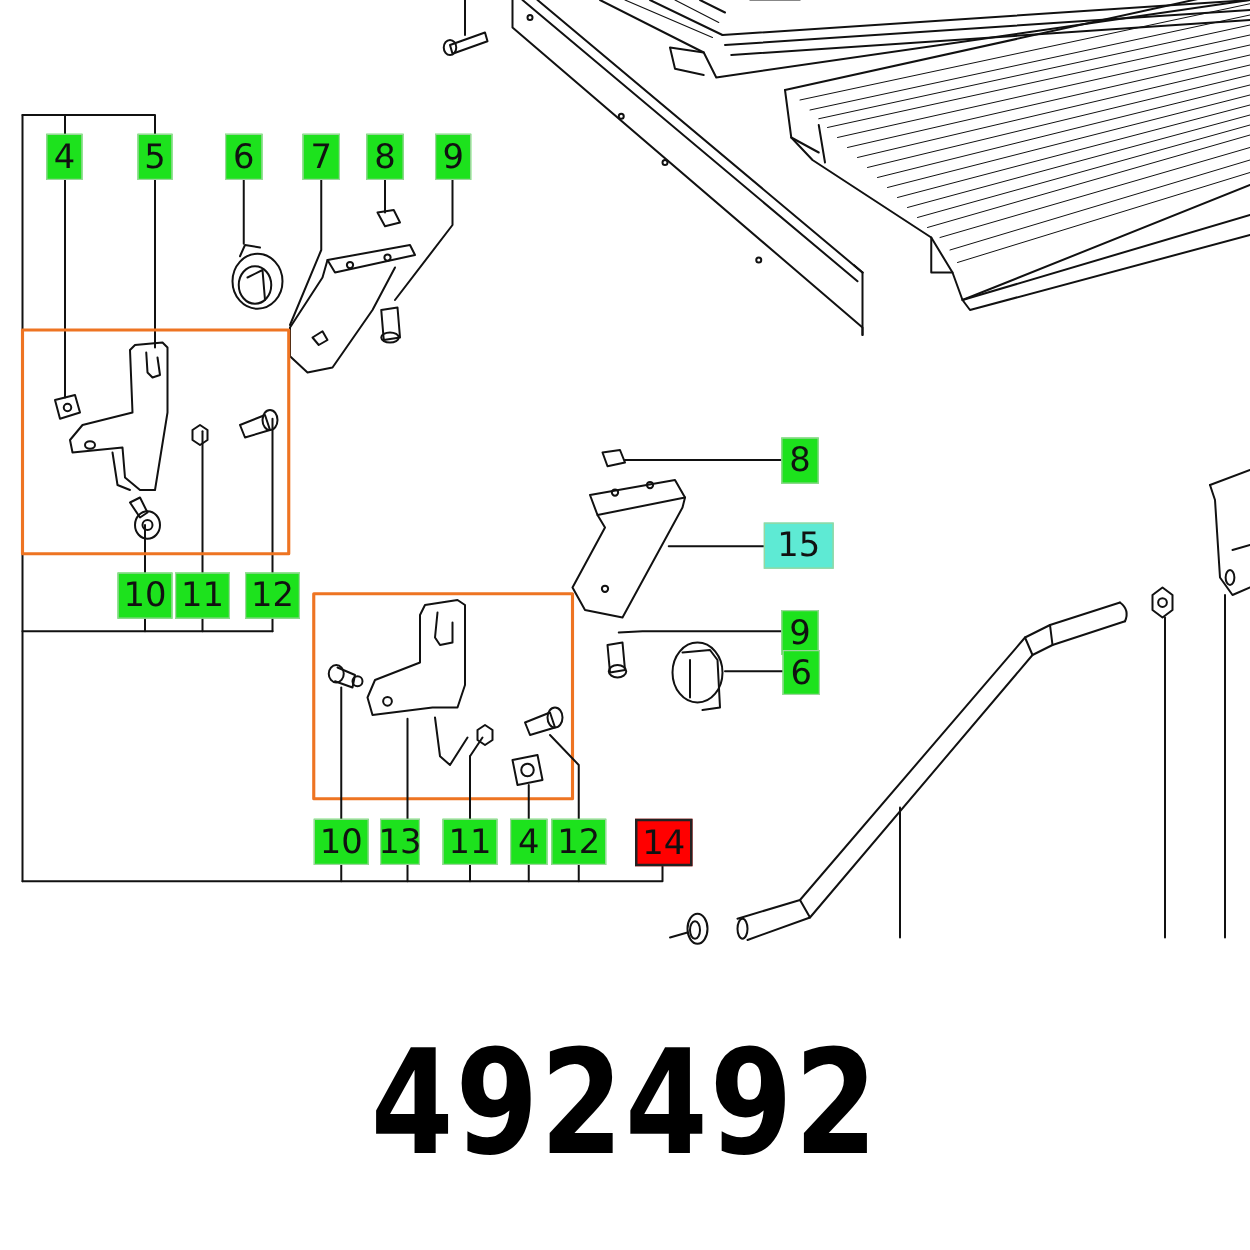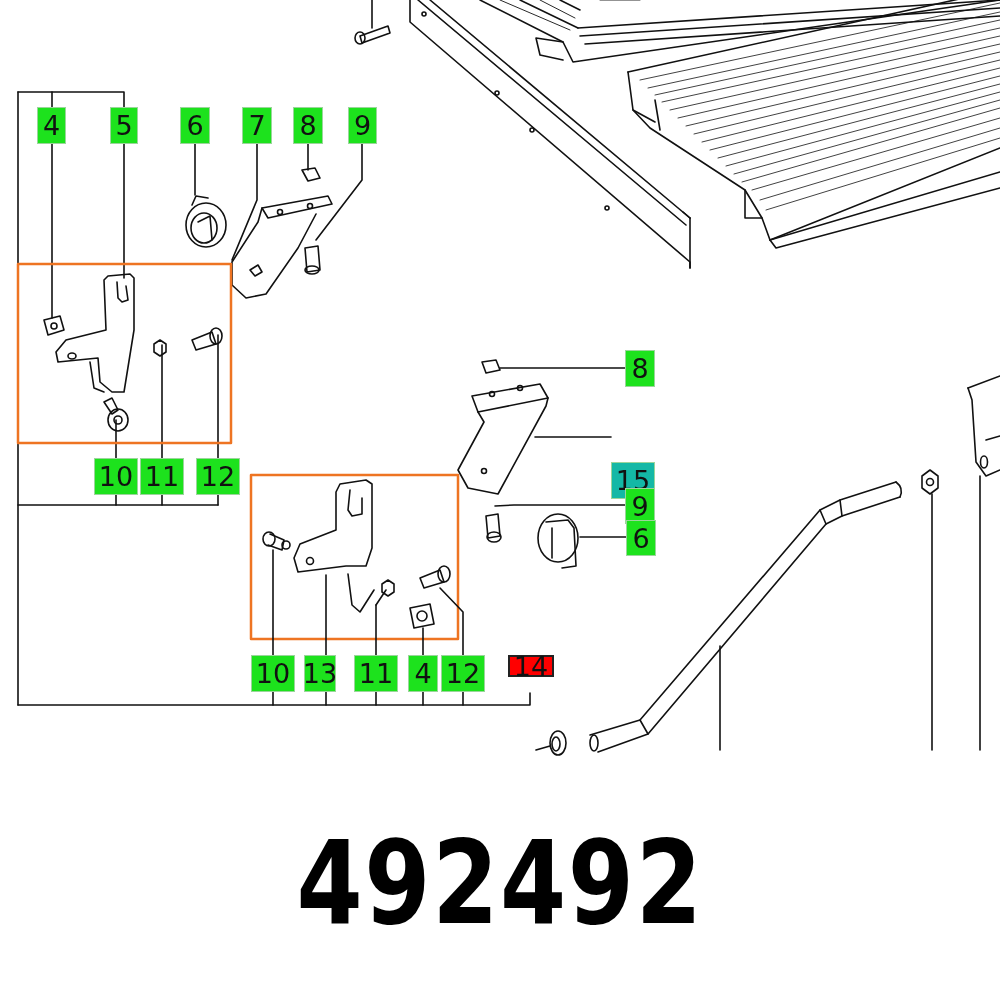--- a/index.html
+++ b/index.html
@@ -241,28 +241,28 @@
 
   
   <div id="callouts">
       <div class="callout green" style="left: 37px; top: 107px; width: 29px; height: 37px; background: rgb(29, 226, 29);">4</div>
       <div class="callout green" style="left: 110px; top: 107px; width: 28px; height: 37px; background: rgb(29, 226, 29);">5</div>
       <div class="callout green" style="left: 180px; top: 107px; width: 30px; height: 37px; background: rgb(29, 226, 29);">6</div>
       <div class="callout green" style="left: 242px; top: 107px; width: 30px; height: 37px; background: rgb(29, 226, 29);">7</div>
       <div class="callout green" style="left: 293px; top: 107px; width: 30px; height: 37px; background: rgb(29, 226, 29);">8</div>
       <div class="callout green" style="left: 348px; top: 107px; width: 29px; height: 37px; background: rgb(29, 226, 29);">9</div>
       <div class="callout green" style="left: 625px; top: 350px; width: 30px; height: 37px; background: rgb(29, 226, 29);">8</div>
-      <div class="callout green" style="left: 611px; top: 418px; width: 44px; height: 37px; background: #14b8a6; margin-top: 44px;">15</div>
+      <div class="callout green" style="left: 611px; top: 418px; width: 56px; height: 37px; background: #5eead4;">15</div>
       <div class="callout green" style="left: 625px; top: 488px; width: 30px; height: 36px; background: rgb(29, 226, 29);">9</div>
       <div class="callout green" style="left: 626px; top: 520px; width: 30px; height: 36px; background: rgb(29, 226, 29);">6</div>
       <div class="callout green" style="left: 94px; top: 458px; width: 44px; height: 37px; background: rgb(29, 226, 29);">10</div>
       <div class="callout green" style="left: 140px; top: 458px; width: 44px; height: 37px; background: rgb(29, 226, 29);">11</div>
       <div class="callout green" style="left: 196px; top: 458px; width: 44px; height: 37px; background: rgb(29, 226, 29);">12</div>
       <div class="callout green" style="left: 251px; top: 655px; width: 44px; height: 37px; background: rgb(29, 226, 29);">10</div>
       <div class="callout green" style="left: 304px; top: 655px; width: 32px; height: 37px; background: rgb(29, 226, 29);">13</div>
       <div class="callout green" style="left: 354px; top: 655px; width: 44px; height: 37px; background: rgb(29, 226, 29);">11</div>
       <div class="callout green" style="left: 408px; top: 655px; width: 30px; height: 37px; background: rgb(29, 226, 29);">4</div>
       <div class="callout green" style="left: 441px; top: 655px; width: 44px; height: 37px; background: rgb(29, 226, 29);">12</div>
-      <div class="callout red" style="left: 508px; top: 655px; width: 46px; height: 22px; background: rgb(255, 0, 0);">14</div>
+      <div class="callout red" style="left: 508px; top: 655px; width: 46px; height: 38px; background: rgb(255, 0, 0);">14</div>
     </div>
 
   <div class="part-number">492492</div>
 </div>
 
 </body></html>

